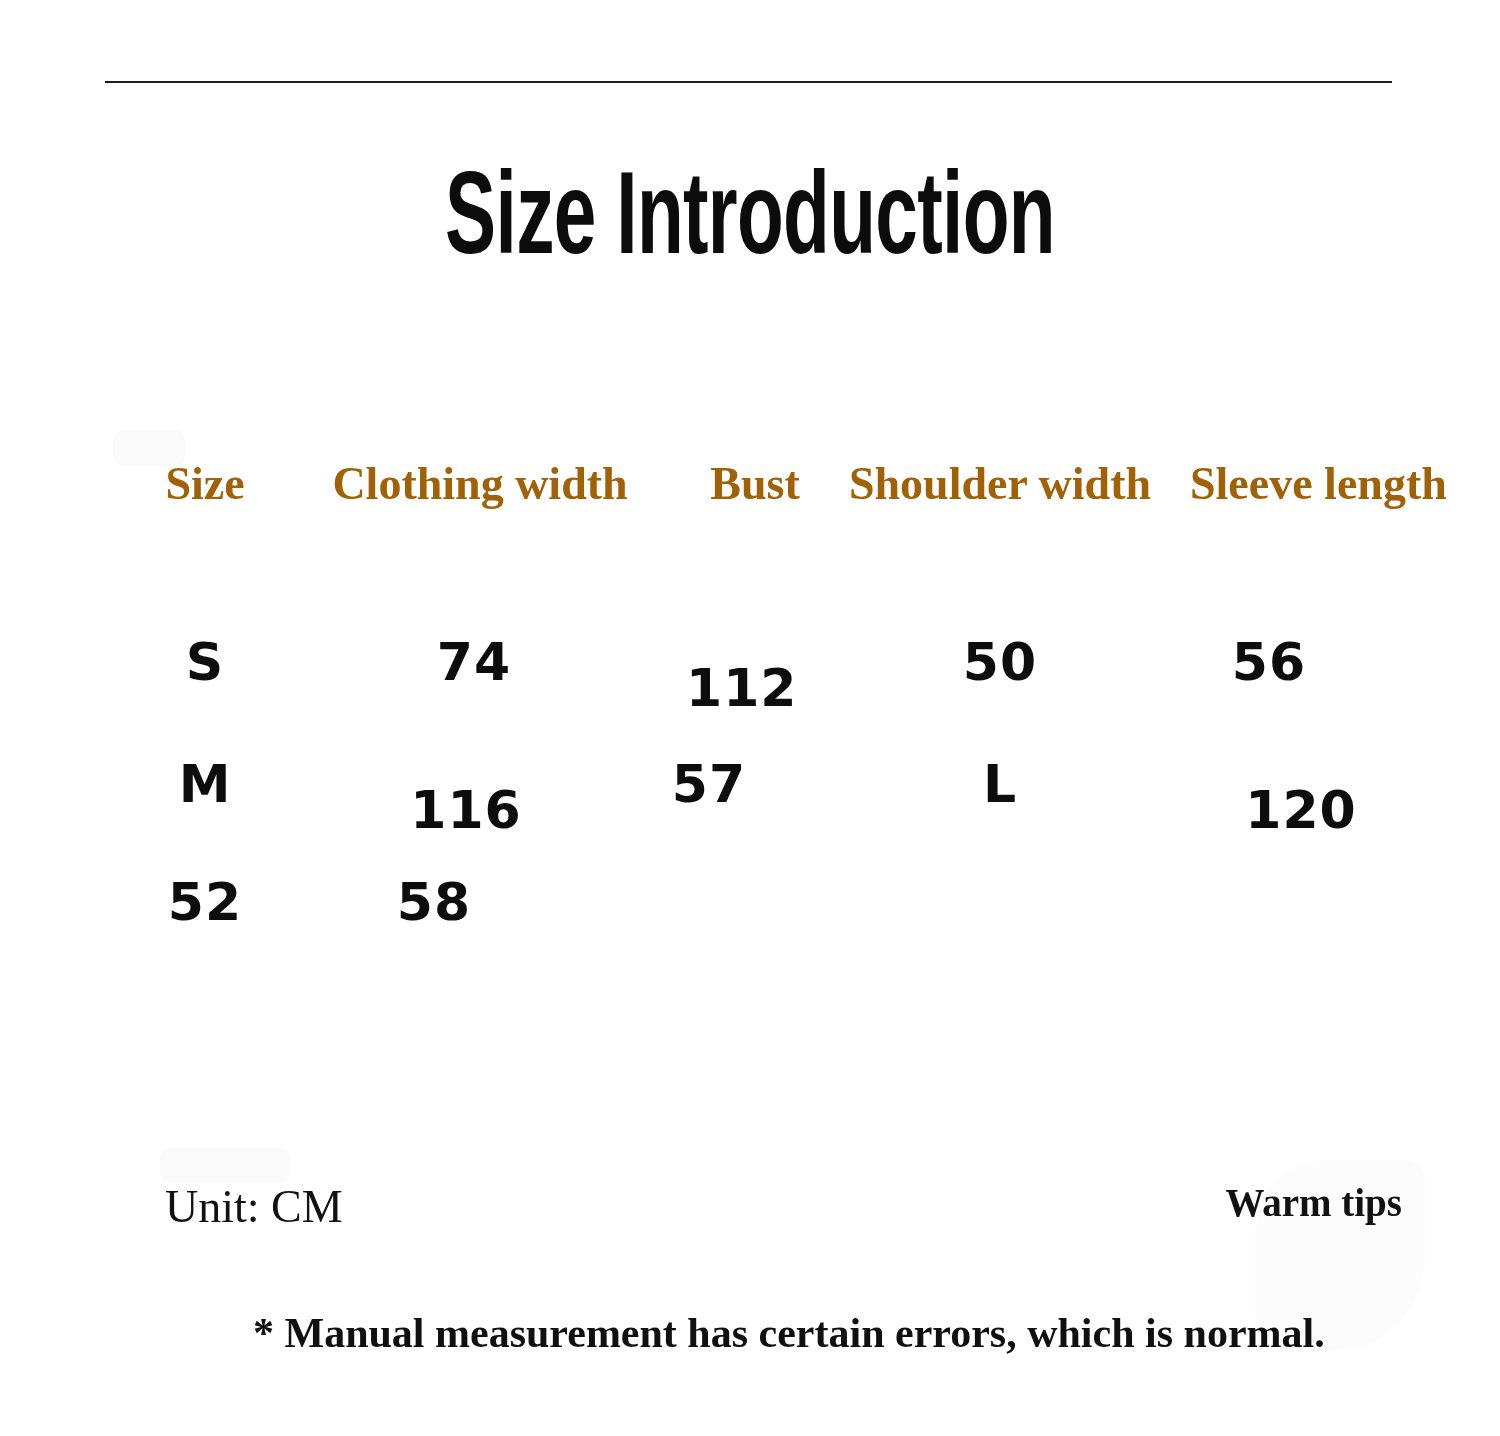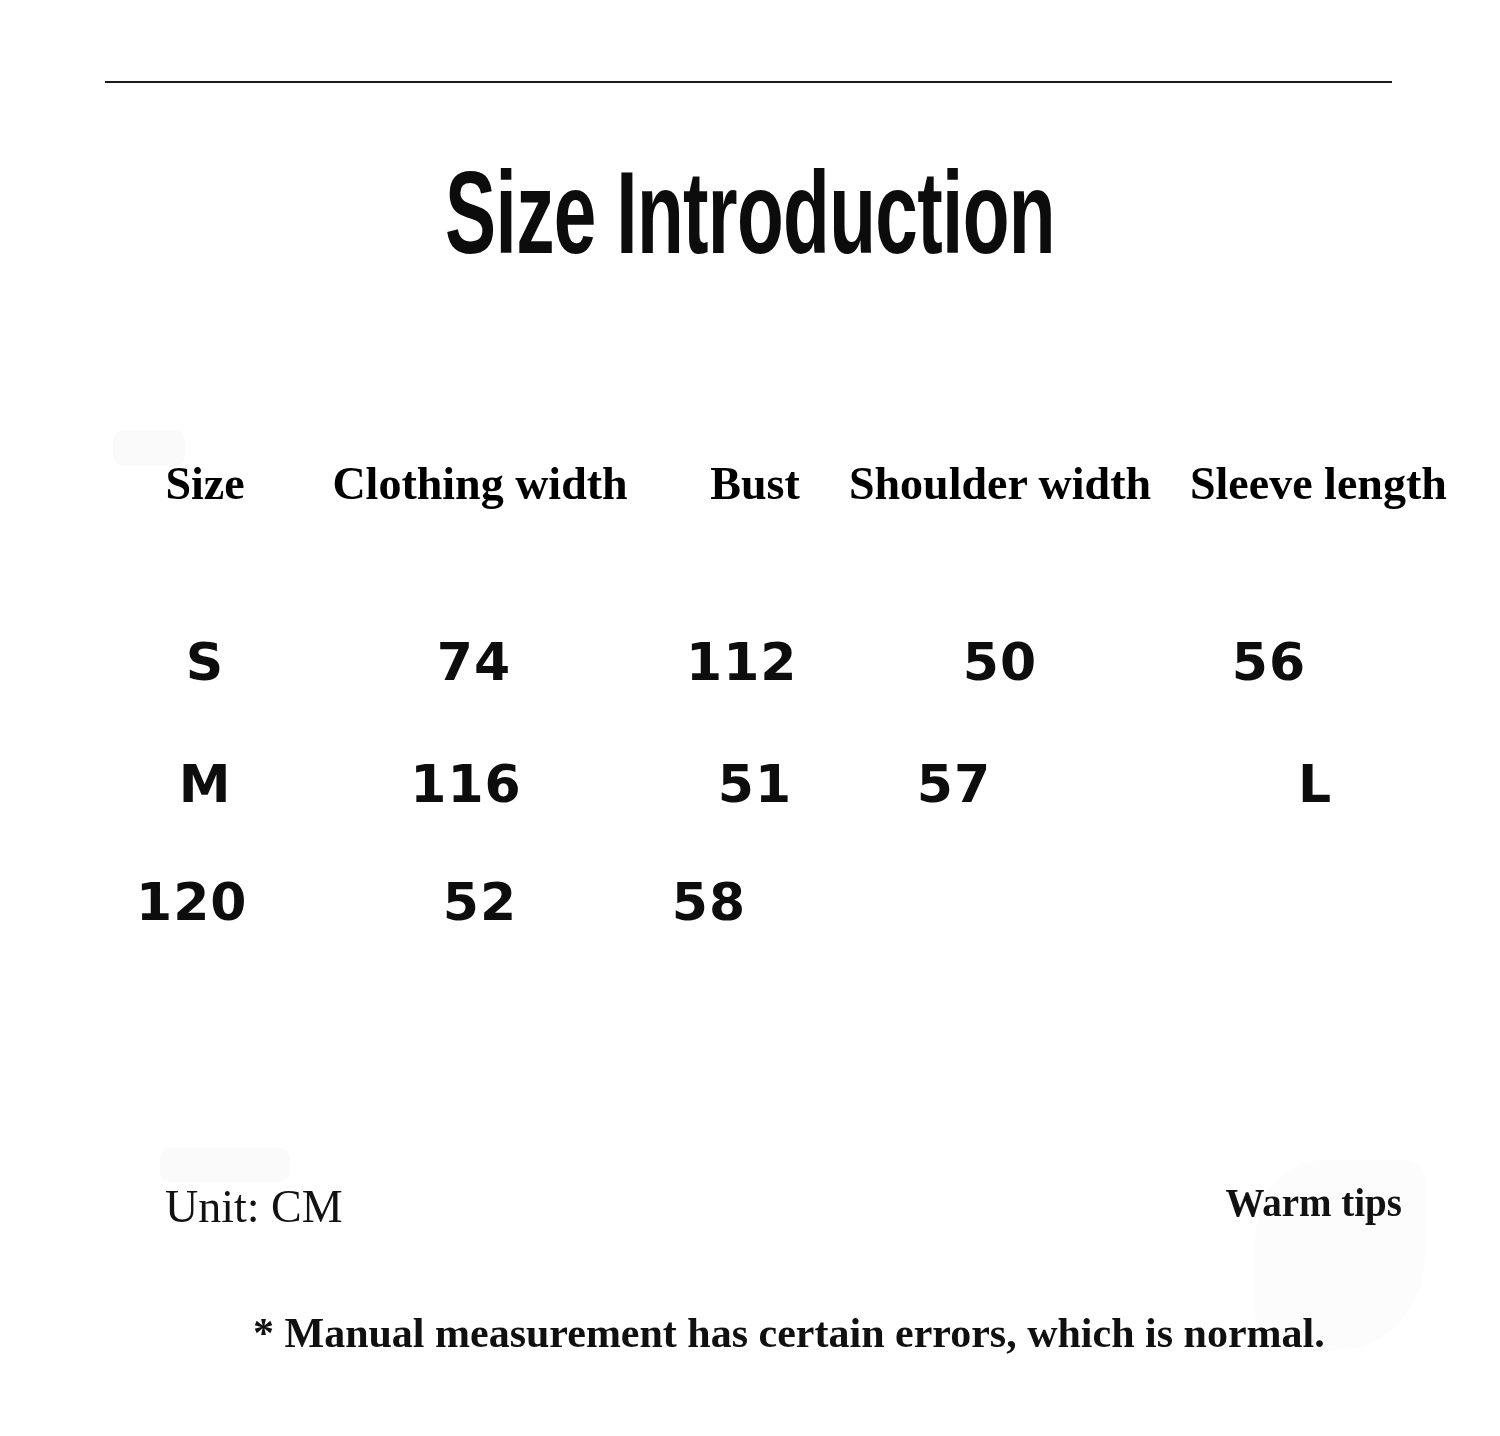--- a/index.html
+++ b/index.html
@@ -50,32 +50,32 @@
   .cell {
     text-align: center;
     align-self: start;
     white-space: nowrap;
   }
   .cell.hdr {
     font-family: "Liberation Serif", serif;
     font-weight: 600;
     font-size: 46px;
     line-height: 1.15;
-    color: #000000;
+    color: #a16207;
   }
   .cell.val {
     font-family: "DejaVu Sans", sans-serif;
     font-weight: 700;
     font-size: 52px;
     line-height: 1.0;
     color: #0d0d0d;
     letter-spacing: 1px;
   }
   .cell.val.c2 { transform: translateX(-6px); }
-  .cell.val.c3 { transform: translateX(-14px); }
+  .cell.val.c3 { transform: translateX(-14px); margin-top: 26px; }
   .cell.val.c5 { transform: translateX(-46px); }
 
   .unit-label {
     position: absolute;
     left: 165px;
     top: 1180px;
     font-family: "Liberation Serif", serif;
     font-weight: 400;
     font-size: 46px;
     color: #121212;
@@ -128,21 +128,20 @@
   <div class="cell hdr c5">Sleeve length</div>
 
   <div class="cell val c1">S</div>
   <div class="cell val c2">74</div>
   <div class="cell val c3">112</div>
   <div class="cell val c4">50</div>
   <div class="cell val c5">56</div>
 
   <div class="cell val c1">M</div>
   <div class="cell val c3">116</div>
-  <div class="cell val c4">51</div>
   <div class="cell val c5">57</div>
 
   <div class="cell val c1">L</div>
   <div class="cell val c3">120</div>
   <div class="cell val c4">52</div>
   <div class="cell val c5">58</div>
 </div>
 
 <div class="unit-label">Unit: CM</div>
 <div class="warm-tips-label">Warm tips</div>

